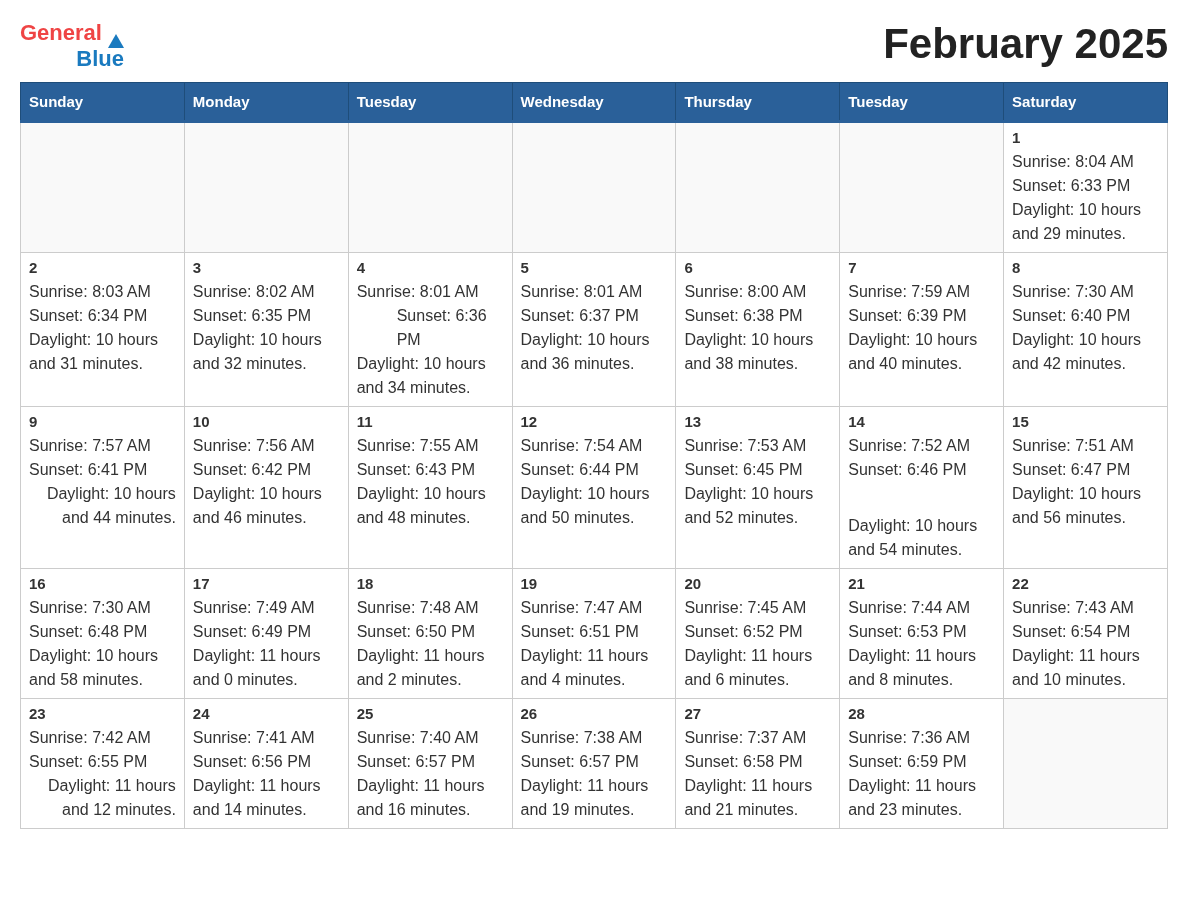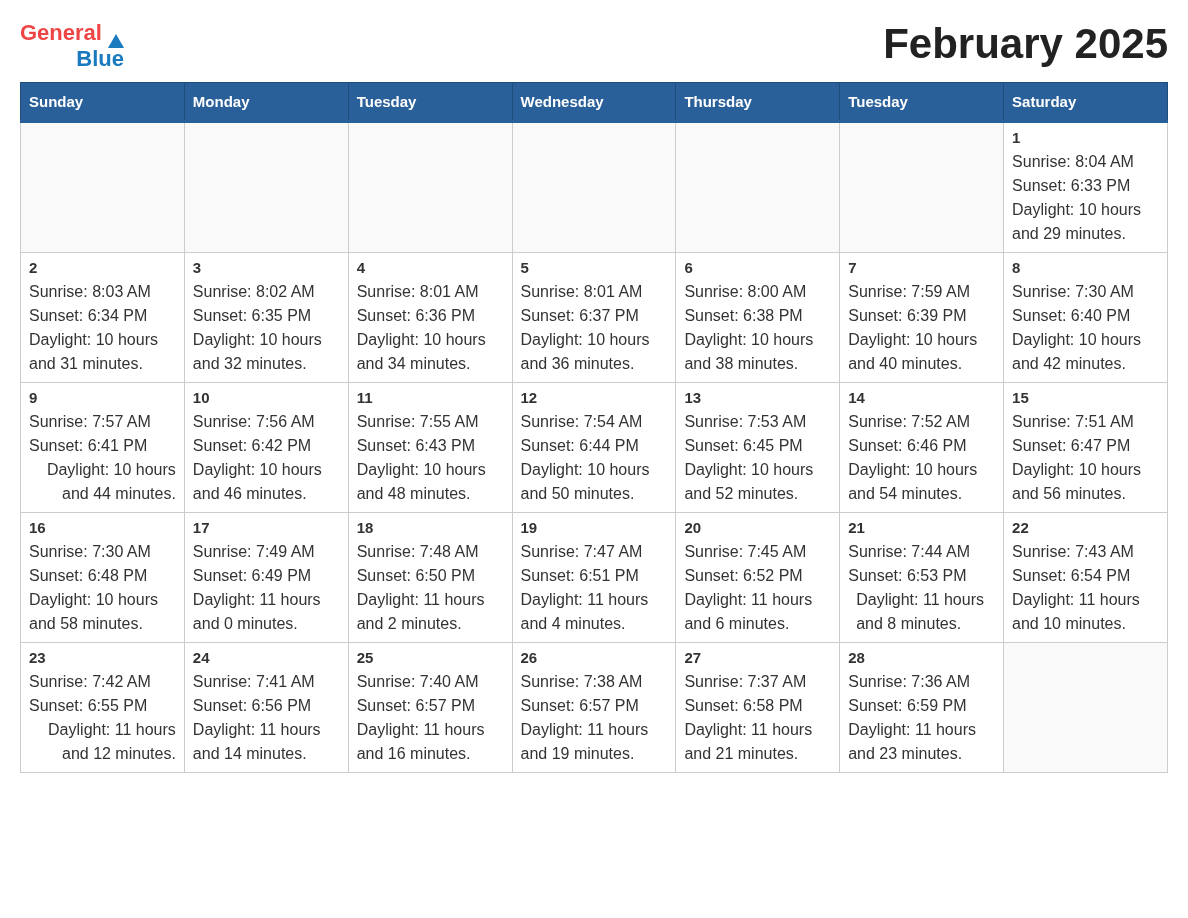--- a/index.html
+++ b/index.html
@@ -155,21 +155,21 @@
           <div class="day-info">
             <span style="display: block;">Sunrise: 8:02 AM</span>
             <span style="display: block;">Sunset: 6:35 PM</span>
             <span style="display: block;">Daylight: 10 hours and 32 minutes.</span>
           </div>
         </td>
         <td>
           <span class="day-number">4</span>
           <div class="day-info">
             <span style="display: block;">Sunrise: 8:01 AM</span>
-            <span style="display: block;">Sunset: 6:36 PM</span>
+            <span style="display: block; margin-left: 40px;">Sunset: 6:36 PM</span>
             <span style="display: block;">Daylight: 10 hours and 34 minutes.</span>
           </div>
         </td>
         <td>
           <span class="day-number">5</span>
           <div class="day-info">
             <span style="display: block;">Sunrise: 8:01 AM</span>
             <span style="display: block;">Sunset: 6:37 PM</span>
             <span style="display: block;">Daylight: 10 hours and 36 minutes.</span>
           </div>
@@ -238,21 +238,21 @@
             <span style="display: block;">Sunrise: 7:53 AM</span>
             <span style="display: block;">Sunset: 6:45 PM</span>
             <span style="display: block;">Daylight: 10 hours and 52 minutes.</span>
           </div>
         </td>
         <td>
           <span class="day-number">14</span>
           <div class="day-info">
             <span style="display: block;">Sunrise: 7:52 AM</span>
             <span style="display: block;">Sunset: 6:46 PM</span>
-            <span style="display: block;">Daylight: 10 hours and 54 minutes.</span>
+            <span style="display: block; margin-top: 32px;">Daylight: 10 hours and 54 minutes.</span>
           </div>
         </td>
         <td>
           <span class="day-number">15</span>
           <div class="day-info">
             <span style="display: block;">Sunrise: 7:51 AM</span>
             <span style="display: block;">Sunset: 6:47 PM</span>
             <span style="display: block;">Daylight: 10 hours and 56 minutes.</span>
           </div>
         </td>
@@ -296,21 +296,21 @@
             <span style="display: block;">Sunrise: 7:45 AM</span>
             <span style="display: block;">Sunset: 6:52 PM</span>
             <span style="display: block;">Daylight: 11 hours and 6 minutes.</span>
           </div>
         </td>
         <td>
           <span class="day-number">21</span>
           <div class="day-info">
             <span style="display: block;">Sunrise: 7:44 AM</span>
             <span style="display: block;">Sunset: 6:53 PM</span>
-            <span style="display: block; margin-left: 8px;">Daylight: 11 hours and 8 minutes.</span>
+            <span style="display: block;">Daylight: 11 hours and 8 minutes.</span>
           </div>
         </td>
         <td>
           <span class="day-number">22</span>
           <div class="day-info">
             <span style="display: block;">Sunrise: 7:43 AM</span>
             <span style="display: block;">Sunset: 6:54 PM</span>
             <span style="display: block;">Daylight: 11 hours and 10 minutes.</span>
           </div>
         </td>

